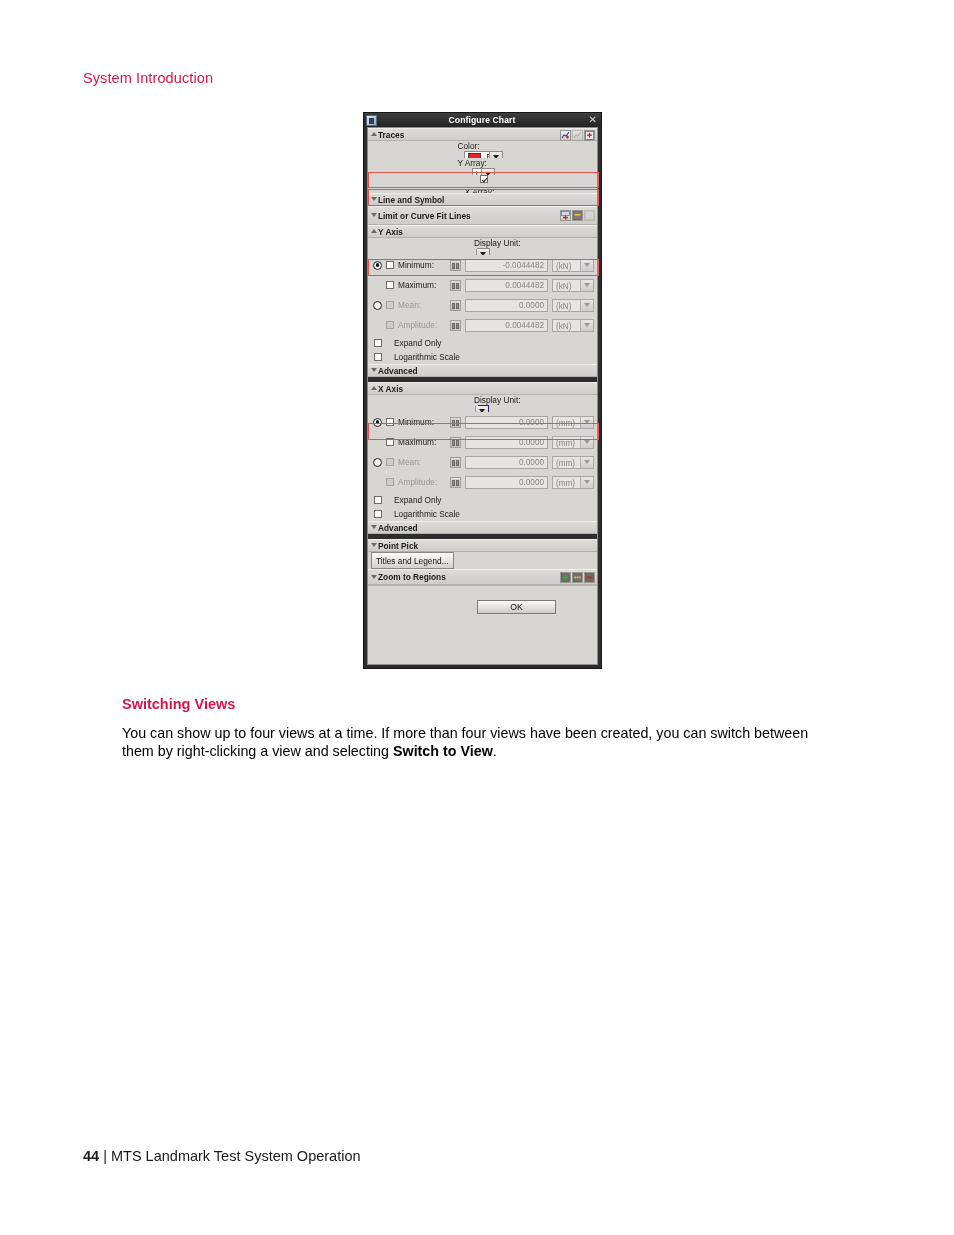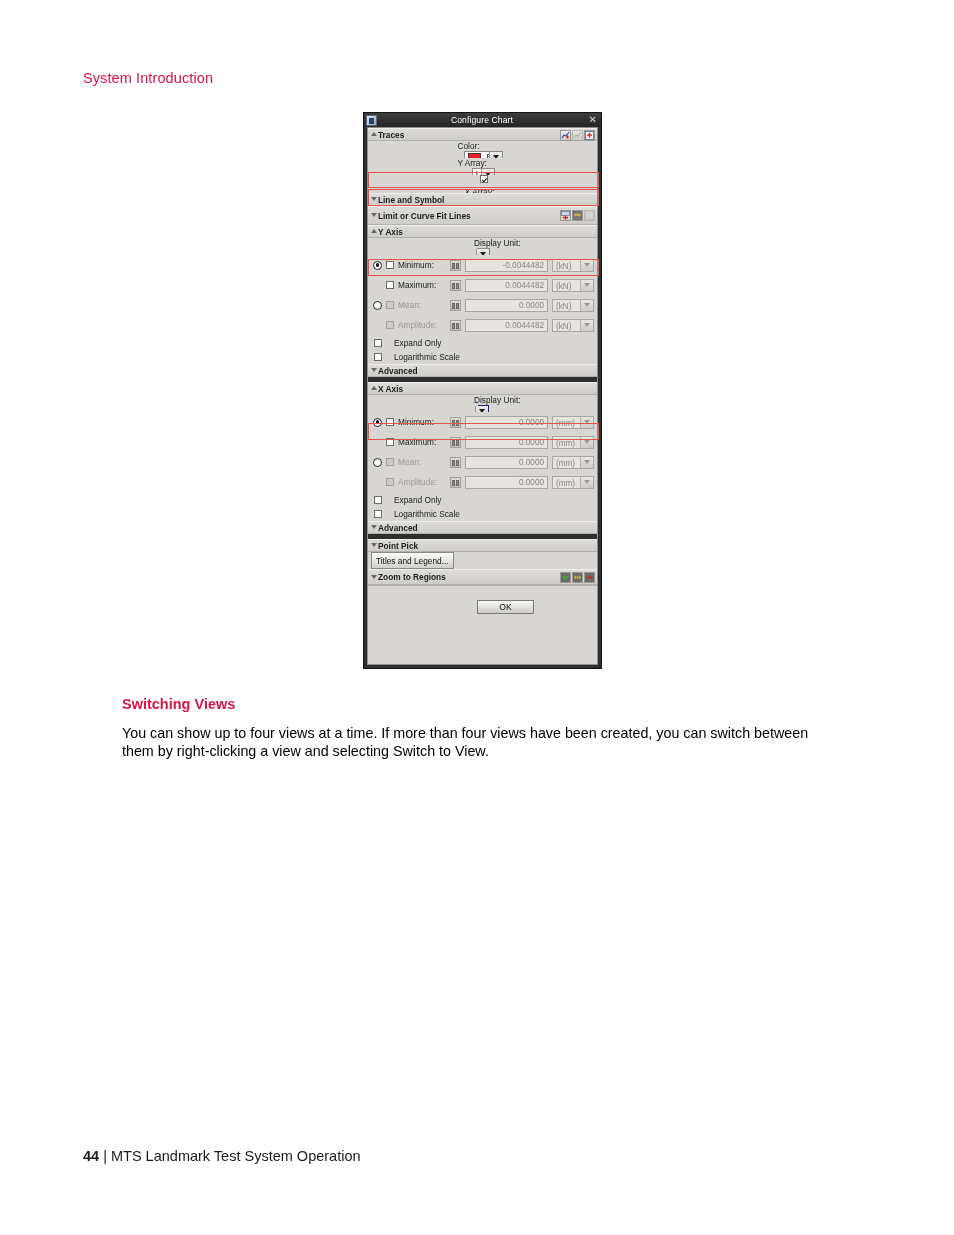--- a/index.html
+++ b/index.html
@@ -44,21 +44,21 @@
   }
   .body-para {
     position: absolute;
     left: 122px;
     top: 725px;
     width: 700px;
     font-size: 14.3px;
     line-height: 17.5px;
     color: #000;
   }
-  .body-para b { font-weight: normal; }
+  .body-para b { font-weight: bold; }
 
   
   #dialog {
     position: absolute;
     left: 363px;
     top: 112px;
     width: 239px;
     height: 557px;
     background: #2e2e2e;
     border: 1px solid #151515;
@@ -84,21 +84,21 @@
     content: "";
     position: absolute; left: 2px; top: 2px;
     width: 5px; height: 6px;
     background: #2a3f5c;
   }
   .titlebar .ttl {
     flex: 1;
     text-align: center;
     color: #ffffff;
     font-size: 8.6px;
-    font-weight: normal;
+    font-weight: bold;
     letter-spacing: 0.1px;
     padding-right: 14px;
   }
   .titlebar .close-x {
     position: absolute;
     right: 4px; top: 1px;
     color: #d8d8d8;
     font-size: 10px;
     line-height: 12px;
     font-family: "Liberation Sans", sans-serif;
@@ -337,21 +337,21 @@
     font-size: 8.3px;
     color: #111;
     display: inline-flex;
     align-items: center;
     justify-content: center;
     padding: 0 4px;
   }
   .okbtn {
     position: absolute;
     left: 109px; top: 14px;
-    width: 57px; height: 14px;
+    width: 79px; height: 14px;
     border: 1px solid #7d7b77;
     background: linear-gradient(#fafaf9,#cdcbc7);
     font-size: 8.6px;
     display: flex; align-items: center; justify-content: center;
     color: #111;
     box-sizing: border-box;
   }
   .footer-area {
     position: relative;
     height: 44px;

